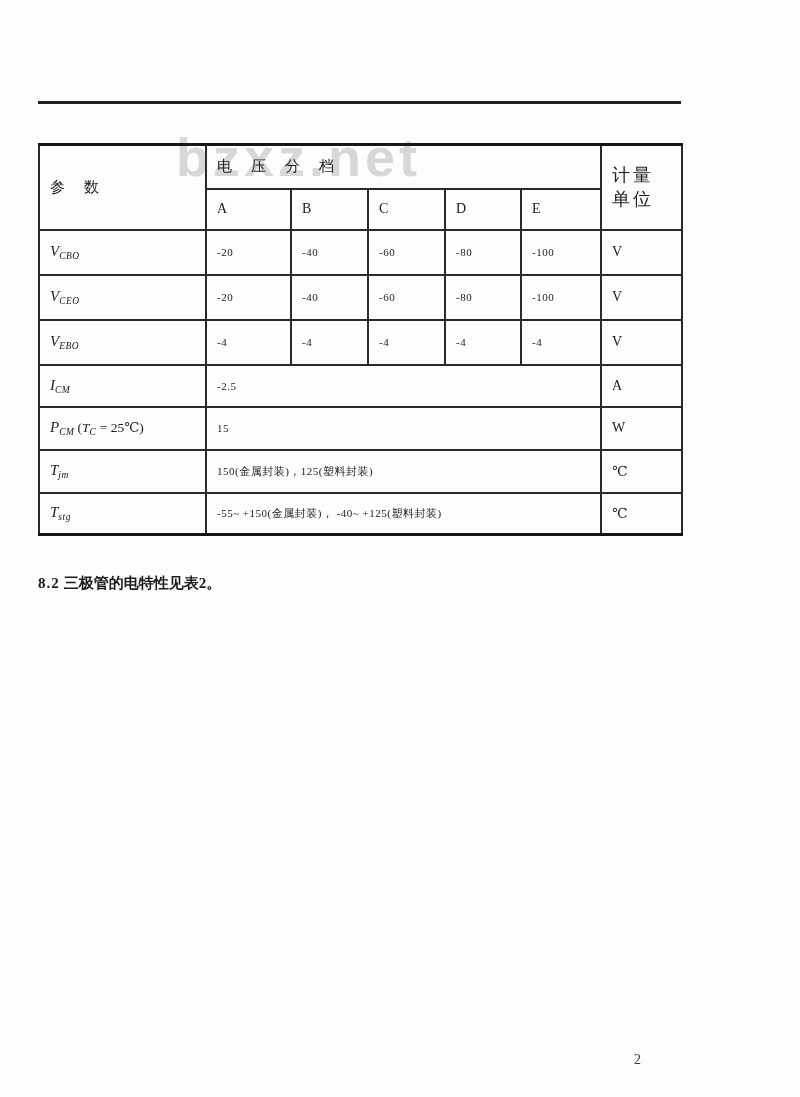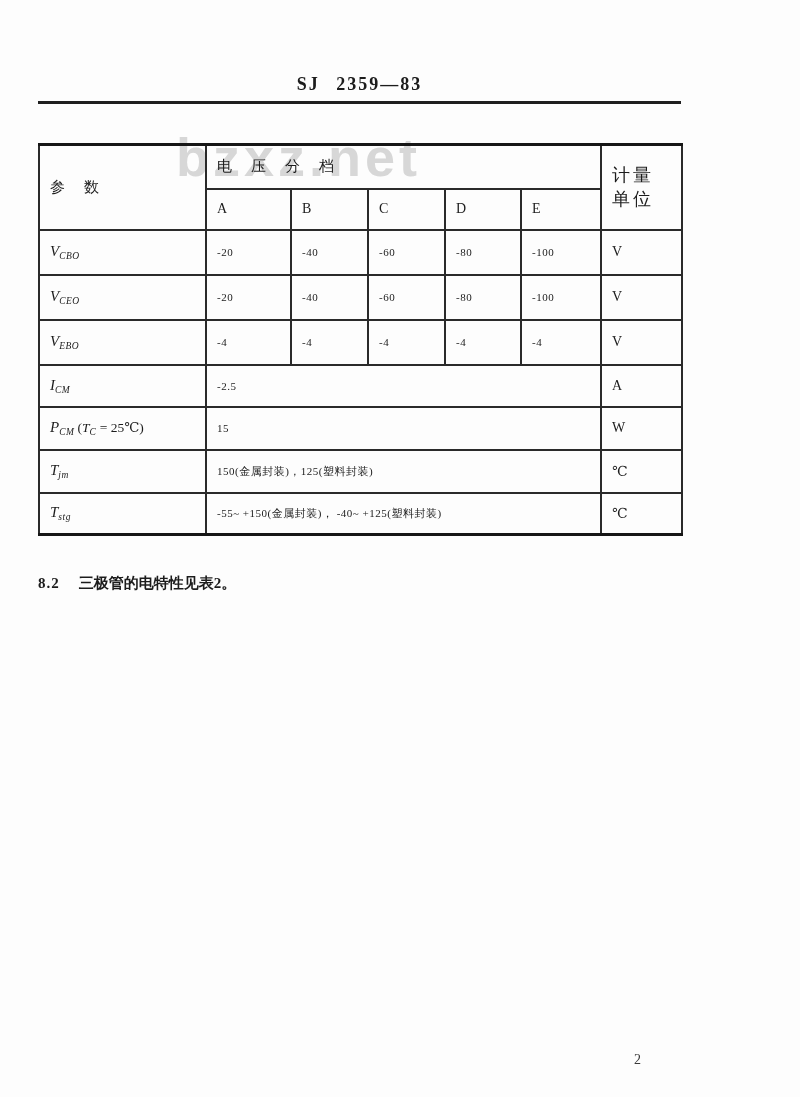--- a/index.html
+++ b/index.html
@@ -56,32 +56,31 @@
   .unit { font-size:14px; }
   .note {
     position:absolute; left:57px; top:548px; z-index:2;
     font-size:13.5px;
   }
   .note i { margin-left:2px; }
   .section {
     position:absolute; left:38px; top:574px; z-index:2;
     font-size:15px; font-weight:bold;
   }
-  .section .num { margin-right:19px; letter-spacing:1px; }
+  .section .num { margin-right:4px; letter-spacing:1px; }
   .page-num {
     position:absolute; left:634px; top:1052px;
     font-size:14px; color:#3a3a3a;
   }
 </style>
 </head>
 <body>
 
 <div class="page">
 
-  <div class="doc-num">SJ 2359—83</div>
   <div class="rule"></div>
 
   <div class="watermark">bzxz.net</div>
 
   <table class="spec">
     <colgroup>
       <col style="width:167px">
         <col style="width:85px">
         <col style="width:77px">
       <col style="width:77px">

